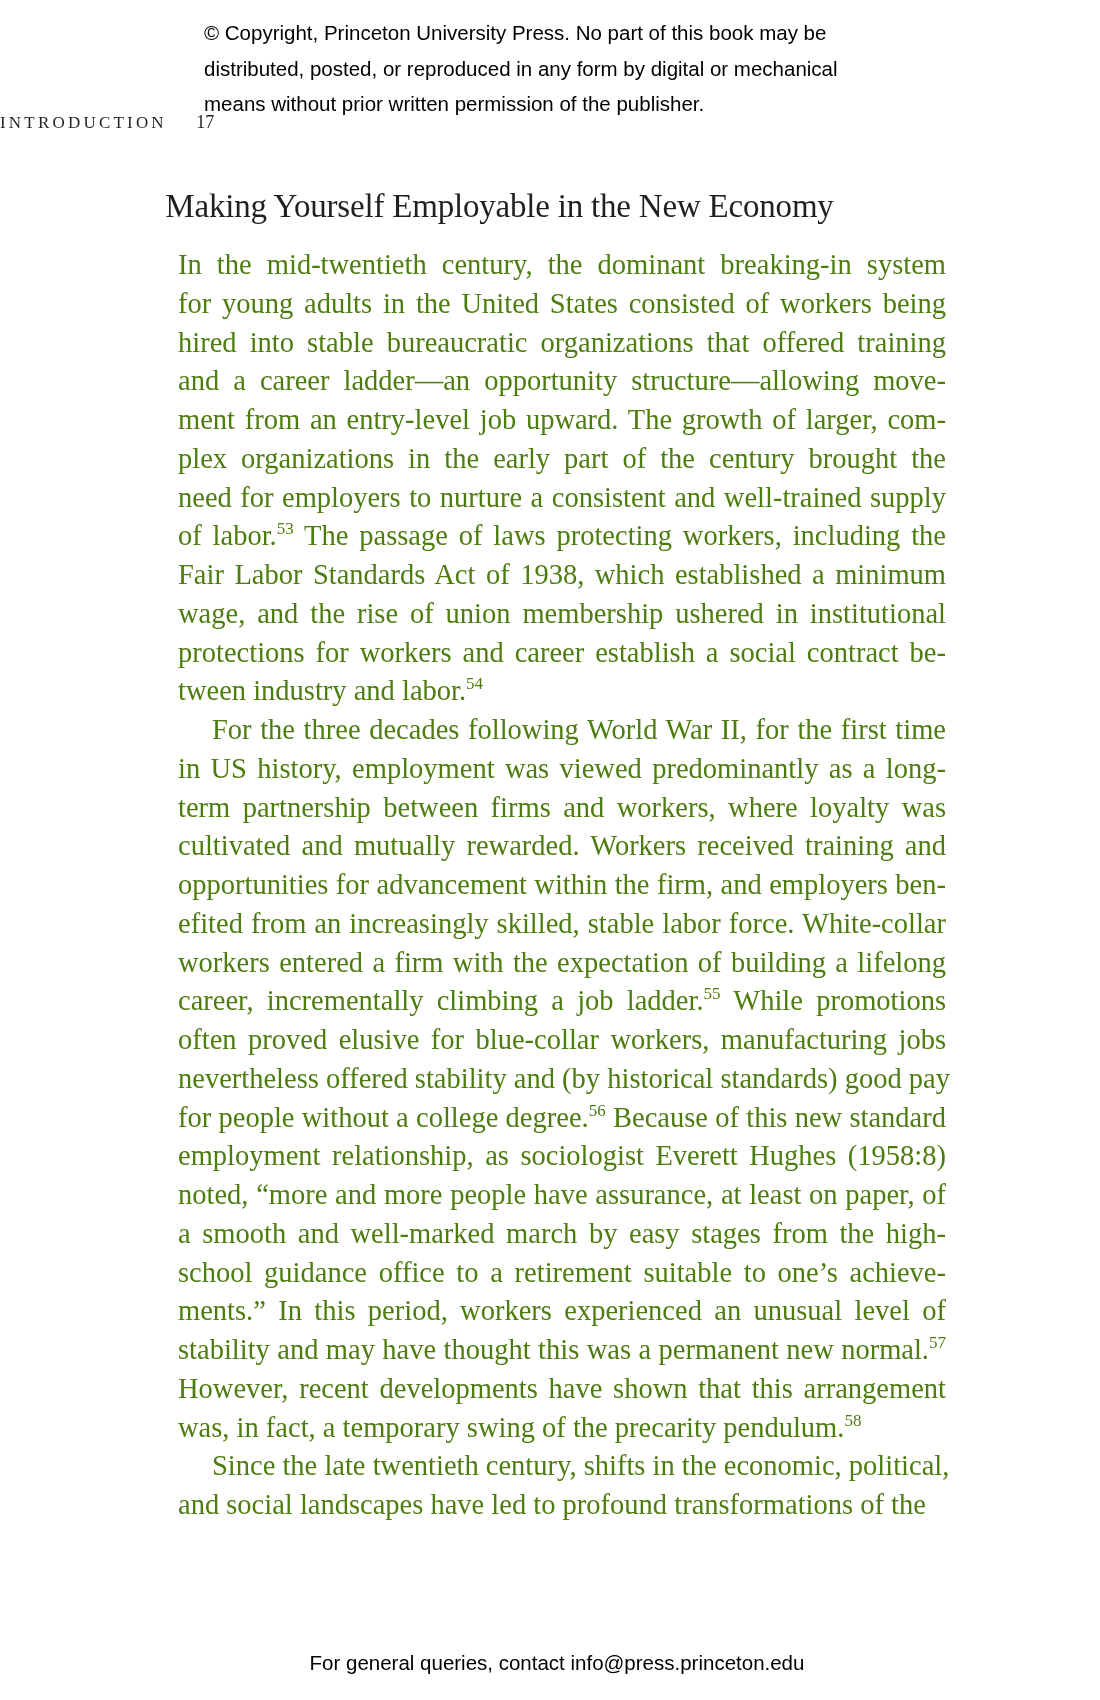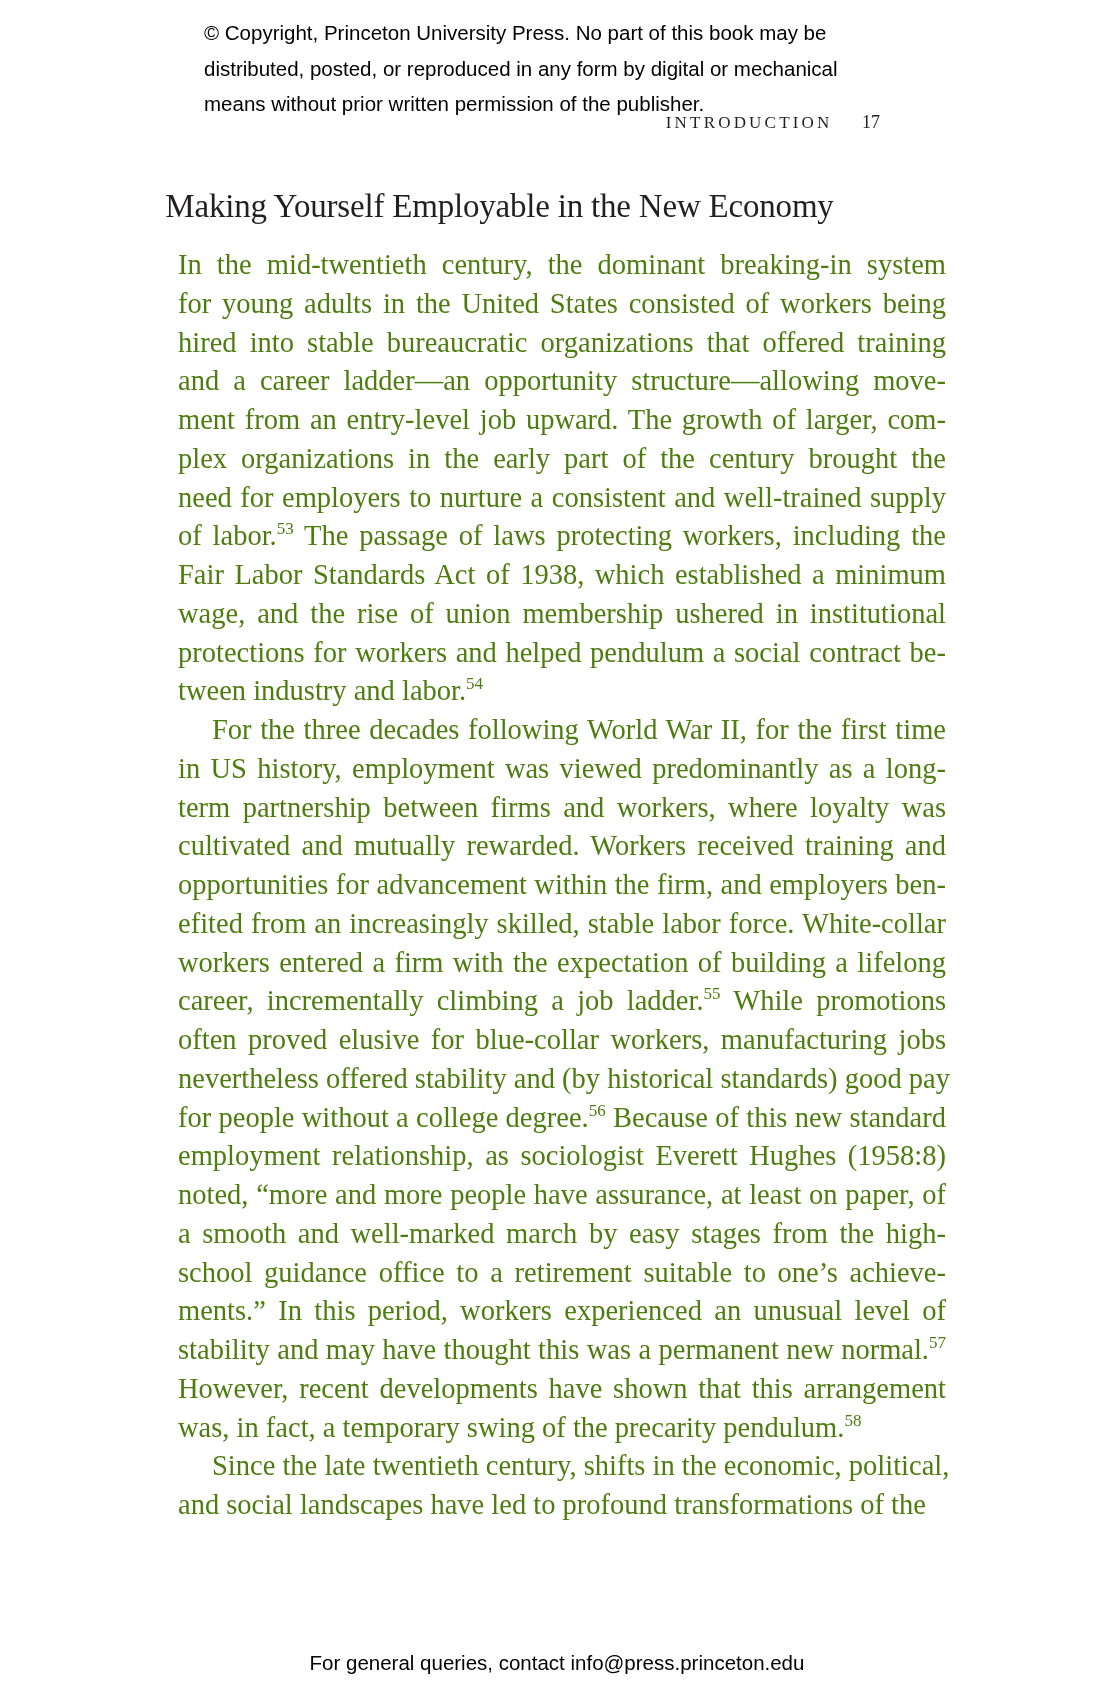--- a/index.html
+++ b/index.html
@@ -23,21 +23,21 @@
       font-size: 20.5px;
       line-height: 26.5px;
       color: #000000;
     }
     .copyright div { white-space: nowrap; margin-top: 9px; }
     .running-head {
       position: absolute;
       left: 0;
       width: 880px;
       top: 112px;
-      text-align: right;
+      text-align: left;
       font-family: "Liberation Serif", serif;
       font-size: 17px;
       letter-spacing: 3.2px;
       color: #231f20;
     }
     .running-head .section { margin-right: 22px; }
     .running-head .page-num { letter-spacing: 0; font-size: 18px; }
     .section-heading {
       position: absolute;
       left: 0;
@@ -113,21 +113,21 @@
       <span class="line"><span>In the mid-twentieth century, the dominant breaking-in system</span></span>
       <span class="line"><span>for young adults in the United States consisted of workers being</span></span>
       <span class="line"><span>hired into stable bureaucratic organizations that offered training</span></span>
       <span class="line"><span>and a career ladder—an opportunity structure—allowing move-</span></span>
       <span class="line"><span>ment from an entry-level job upward. The growth of larger, com-</span></span>
       <span class="line"><span>plex organizations in the early part of the century brought the</span></span>
       <span class="line"><span>need for employers to nurture a consistent and well-trained supply</span></span>
       <span class="line"><span>of labor.</span><sup>53</sup><span> The passage of laws protecting workers, including the</span></span>
       <span class="line"><span>Fair Labor Standards Act of 1938, which established a minimum</span></span>
       <span class="line"><span>wage, and the rise of union membership ushered in institutional</span></span>
-      <span class="line"><span>protections for workers and helped pendulum a social contract be-</span></span>
+      <span class="line"><span>protections for workers and career establish a social contract be-</span></span>
       <span class="line last"><span>tween industry and labor.</span><sup>54</sup></span>
     </div>
     <div>
       <span class="line indent"><span>For the three decades following World War II, for the first time</span></span>
       <span class="line"><span>in US history, employment was viewed predominantly as a long-</span></span>
       <span class="line"><span>term partnership between firms and workers, where loyalty was</span></span>
       <span class="line"><span>cultivated and mutually rewarded. Workers received training and</span></span>
       <span class="line"><span>opportunities for advancement within the firm, and employers ben-</span></span>
       <span class="line"><span>efited from an increasingly skilled, stable labor force. White-collar</span></span>
       <span class="line"><span>workers entered a firm with the expectation of building a lifelong</span></span>

